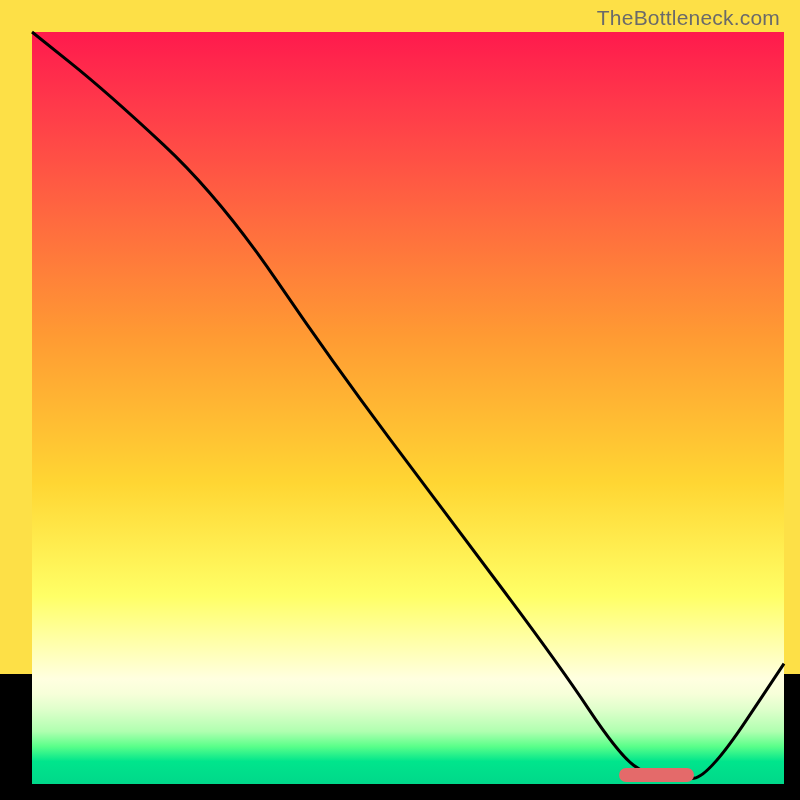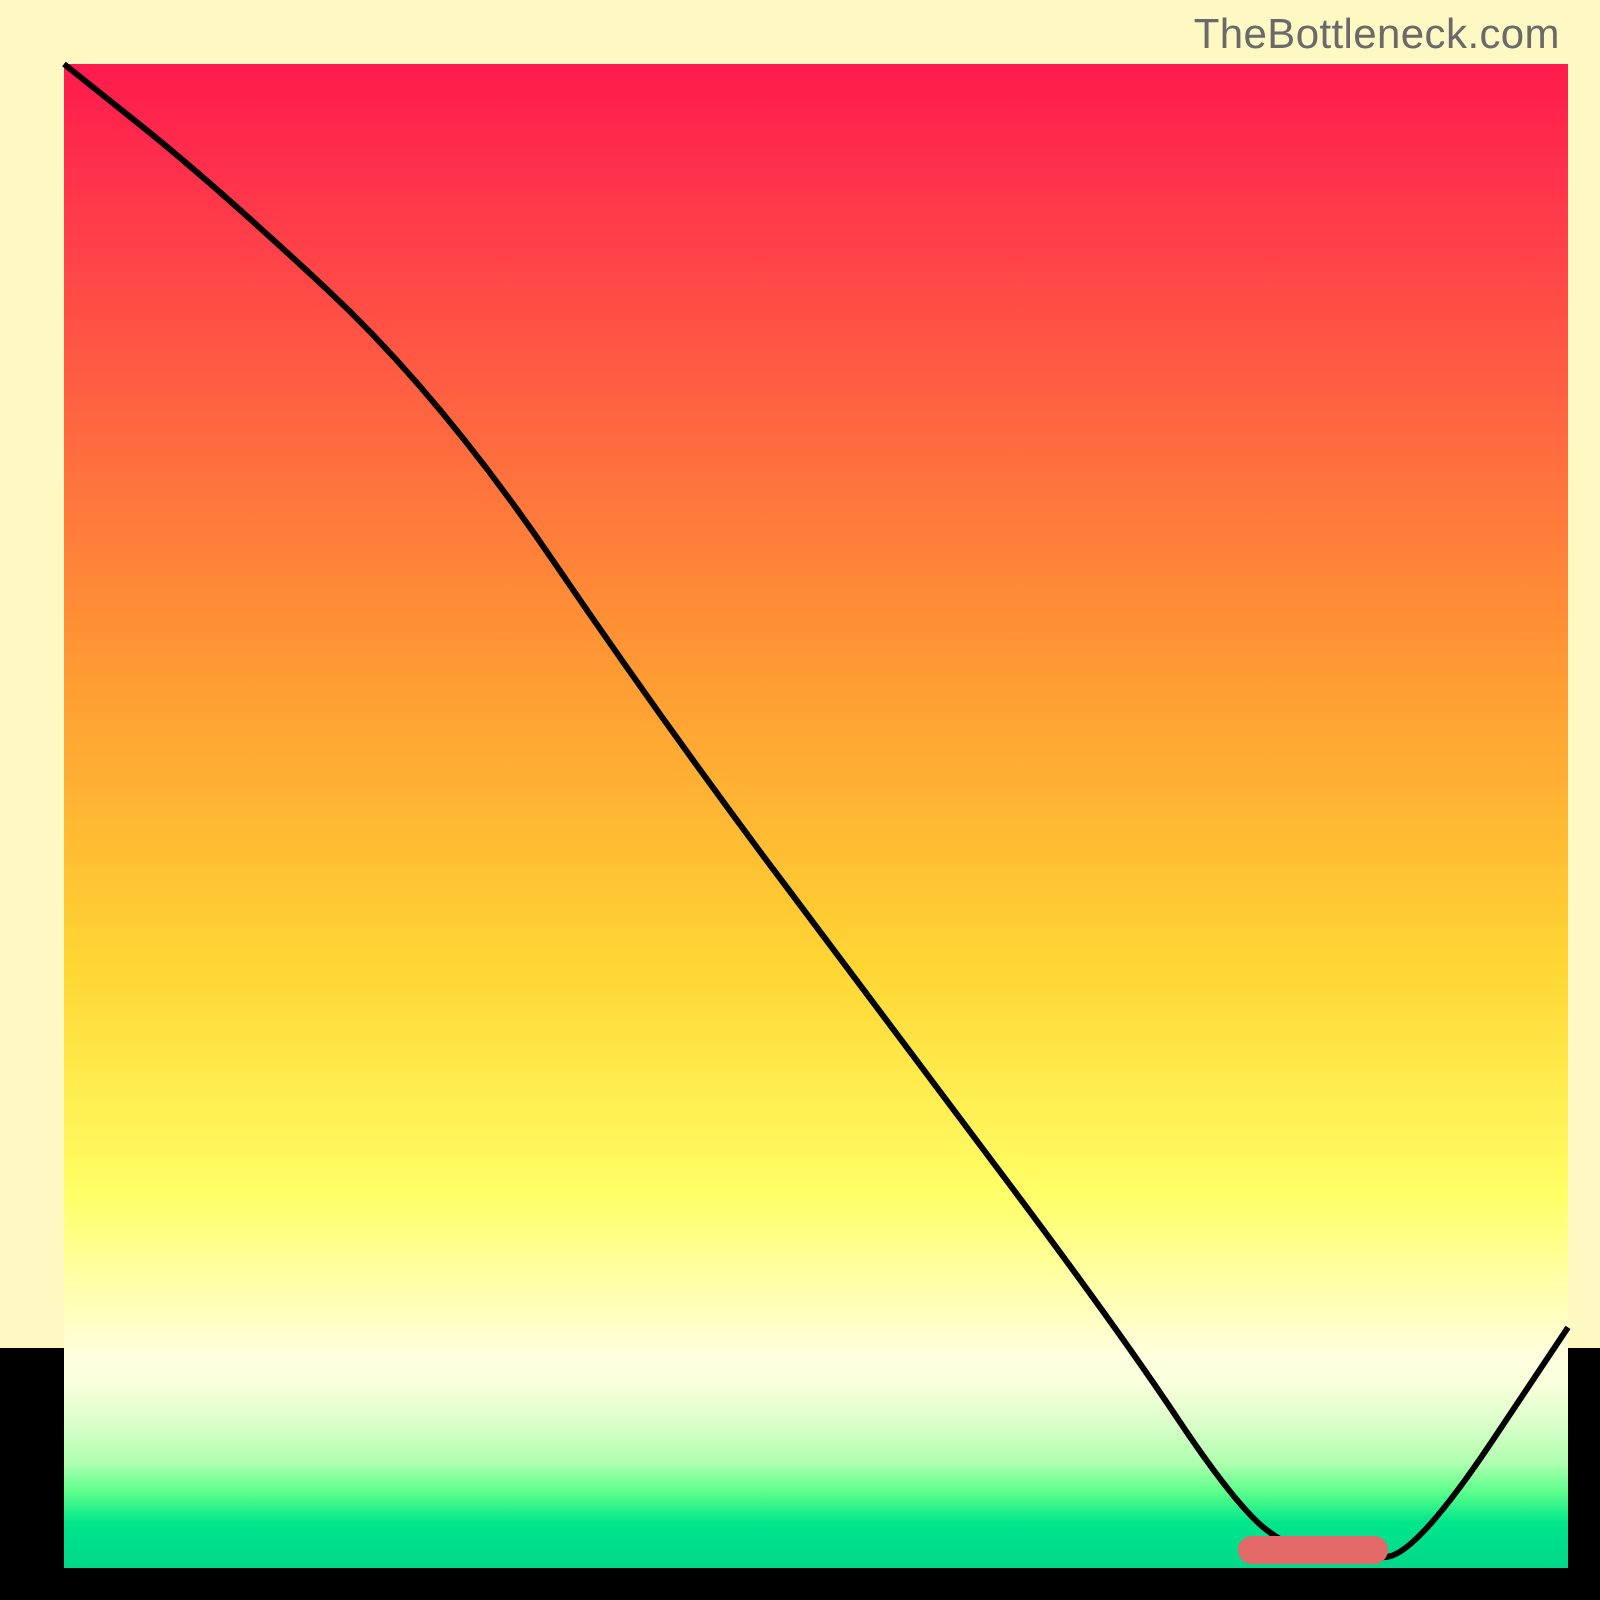--- a/index.html
+++ b/index.html
@@ -8,21 +8,21 @@
     width: 800px;
     height: 800px;
     background: #000;
     overflow: hidden;
     font-family: Arial, Helvetica, sans-serif;
   }
   .frame {
     position: relative;
     width: 800px;
     height: 674px;
-    background: #fef9c3;
+    background: #fde047;
   }
   .plot-area {
     position: absolute;
     left: 32px;
     top: 32px;
     width: 752px;
     height: 752px;
     background: linear-gradient(
       to bottom,
       #ff1a4d 0%,

